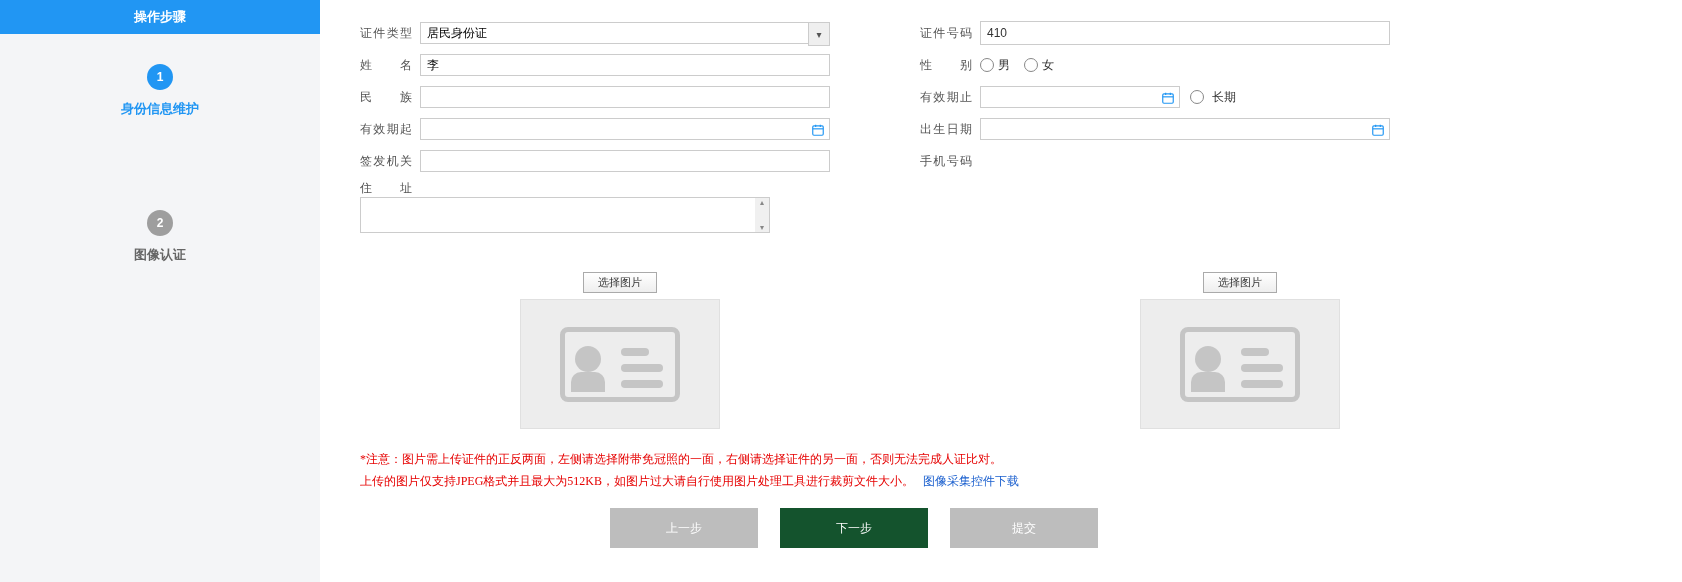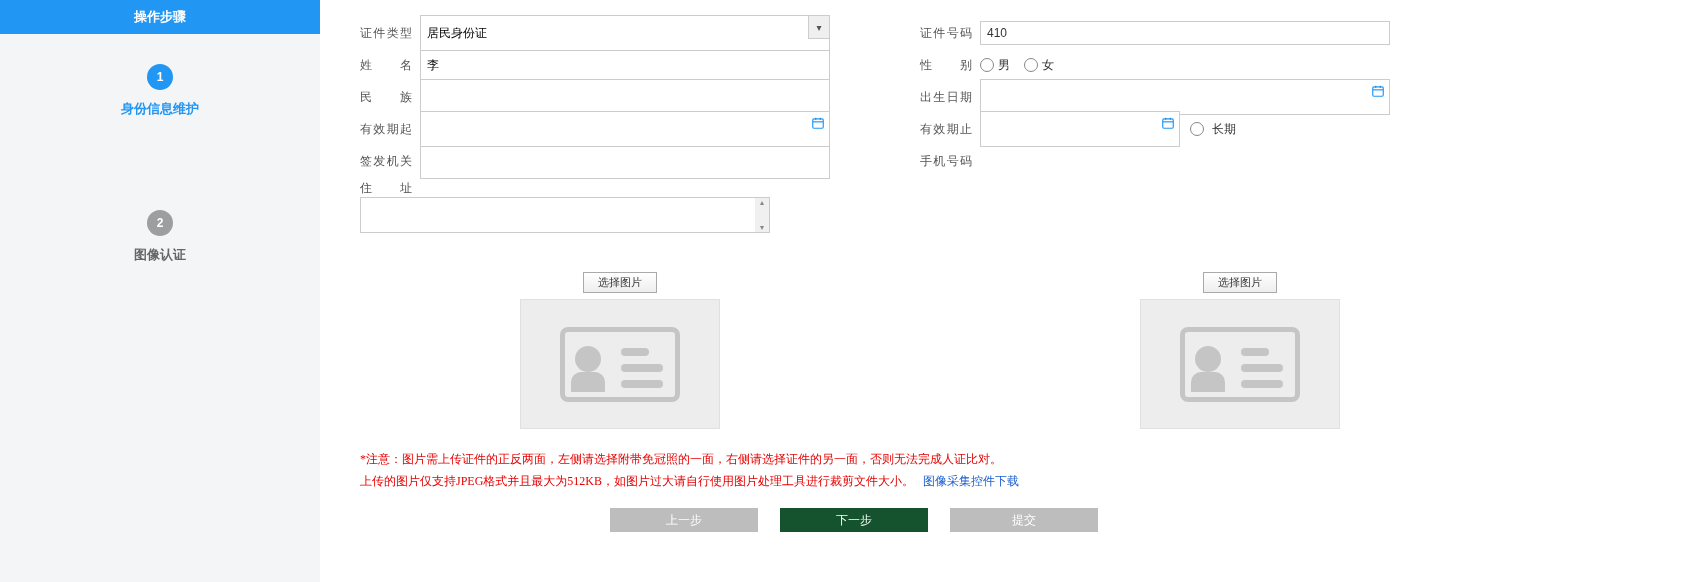--- a/index.html
+++ b/index.html
@@ -73,21 +73,21 @@
   .form-row.tall { height: auto; align-items: flex-start; flex-direction: column; }
   .form-label {
     width: 60px;
     text-align: justify;
     text-align-last: justify;
     padding-right: 8px;
     color: #555;
   }
   .form-input, .form-select, .form-textarea {
     border: 1px solid #ccc;
-    height: 36px;
+    height: 22px;
     padding: 2px 6px;
     font-size: 12px;
     font-family: inherit;
   }
   .form-select {
     width: 410px;
     appearance: none;
     background: #fff;
     position: relative;
   }
@@ -221,21 +221,21 @@
   .note-red { color: #e60000; }
   .note-link { color: #1a5fce; cursor: pointer; margin-left: 6px; }
   .button-row {
     margin-top: 16px;
     display: flex;
     gap: 22px;
     margin-left: 250px;
   }
   .btn {
     width: 148px;
-    height: 24px;
+    height: 40px;
     border: none;
     color: #fff;
     font-size: 12px;
     cursor: pointer;
   }
   .btn-disabled { background: #bdbdbd; cursor: not-allowed; }
   .btn-primary { background: #14532d; }
   .long-term { display: flex; align-items: center; gap: 8px; margin-left: 10px; }
   .idnum-wrap {
     display: flex;
@@ -330,52 +330,52 @@
               <span class="radio-circle"></span>
               <span>男</span>
             </div>
             <div class="radio-item">
               <span class="radio-circle"></span>
               <span>女</span>
             </div>
           </div>
         </div>
         <div class="form-row">
+          <div class="form-label">有效期止</div>
+          <div class="input-icon-wrap">
+            <input class="form-input" style="width: 200px;" value="">
+            <div class="input-icon">
+              <svg width="14" height="14" viewBox="0 0 24 24" fill="none" stroke="#2196f3" stroke-width="2">
+                  <rect x="3" y="5" width="18" height="16" rx="2"></rect>
+                  <line x1="3" y1="10" x2="21" y2="10"></line>
+                  <line x1="8" y1="3" x2="8" y2="7"></line>
+                  <line x1="16" y1="3" x2="16" y2="7"></line>
+                </svg>
+            </div>
+          </div>
+          <div class="long-term">
+            <span class="radio-circle"></span>
+            <span>长期</span>
+          </div>
+        </div>
+        <div class="form-row">
           <div class="form-label">出生日期</div>
           <div class="input-icon-wrap">
             <input class="form-input w410" value="" style="">
             <div class="input-icon">
               <svg width="14" height="14" viewBox="0 0 24 24" fill="none" stroke="#2196f3" stroke-width="2">
                   <rect x="3" y="5" width="18" height="16" rx="2"></rect>
                   <line x1="3" y1="10" x2="21" y2="10"></line>
                   <line x1="8" y1="3" x2="8" y2="7"></line>
                   <line x1="16" y1="3" x2="16" y2="7"></line>
                 </svg>
             </div>
           </div>
         </div>
         <div class="form-row">
-          <div class="form-label">有效期止</div>
-          <div class="input-icon-wrap">
-            <input class="form-input" style="width: 200px;" value="">
-            <div class="input-icon">
-              <svg width="14" height="14" viewBox="0 0 24 24" fill="none" stroke="#2196f3" stroke-width="2">
-                  <rect x="3" y="5" width="18" height="16" rx="2"></rect>
-                  <line x1="3" y1="10" x2="21" y2="10"></line>
-                  <line x1="8" y1="3" x2="8" y2="7"></line>
-                  <line x1="16" y1="3" x2="16" y2="7"></line>
-                </svg>
-            </div>
-          </div>
-          <div class="long-term">
-            <span class="radio-circle"></span>
-            <span>长期</span>
-          </div>
-        </div>
-        <div class="form-row">
           <div class="form-label">手机号码</div>
         </div>
       </div>
     </div>
 
     <div class="upload-area">
       <div class="upload-block">
         <div class="upload-btn">选择图片</div>
         <div class="upload-placeholder">
           <div class="id-icon">

